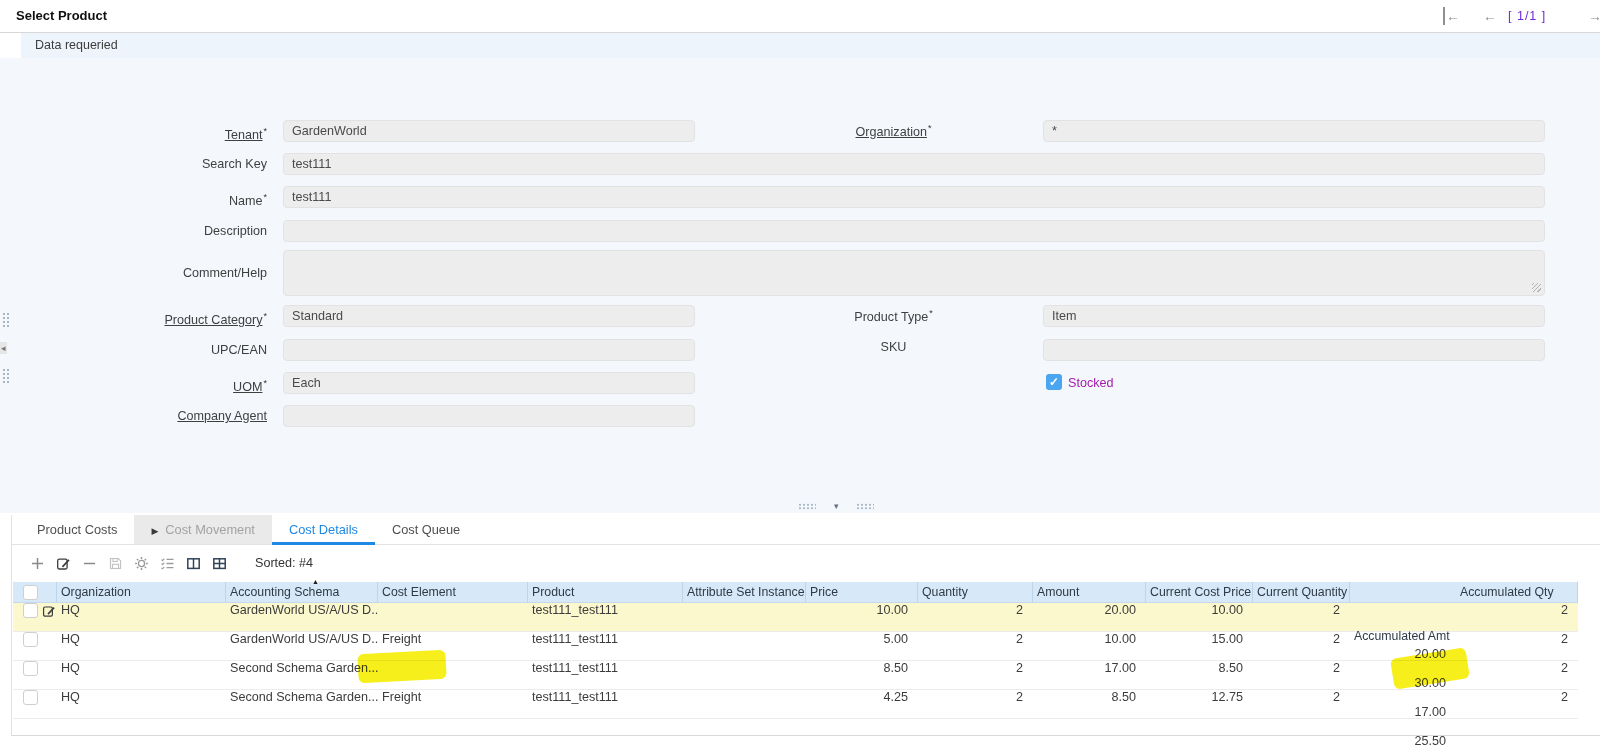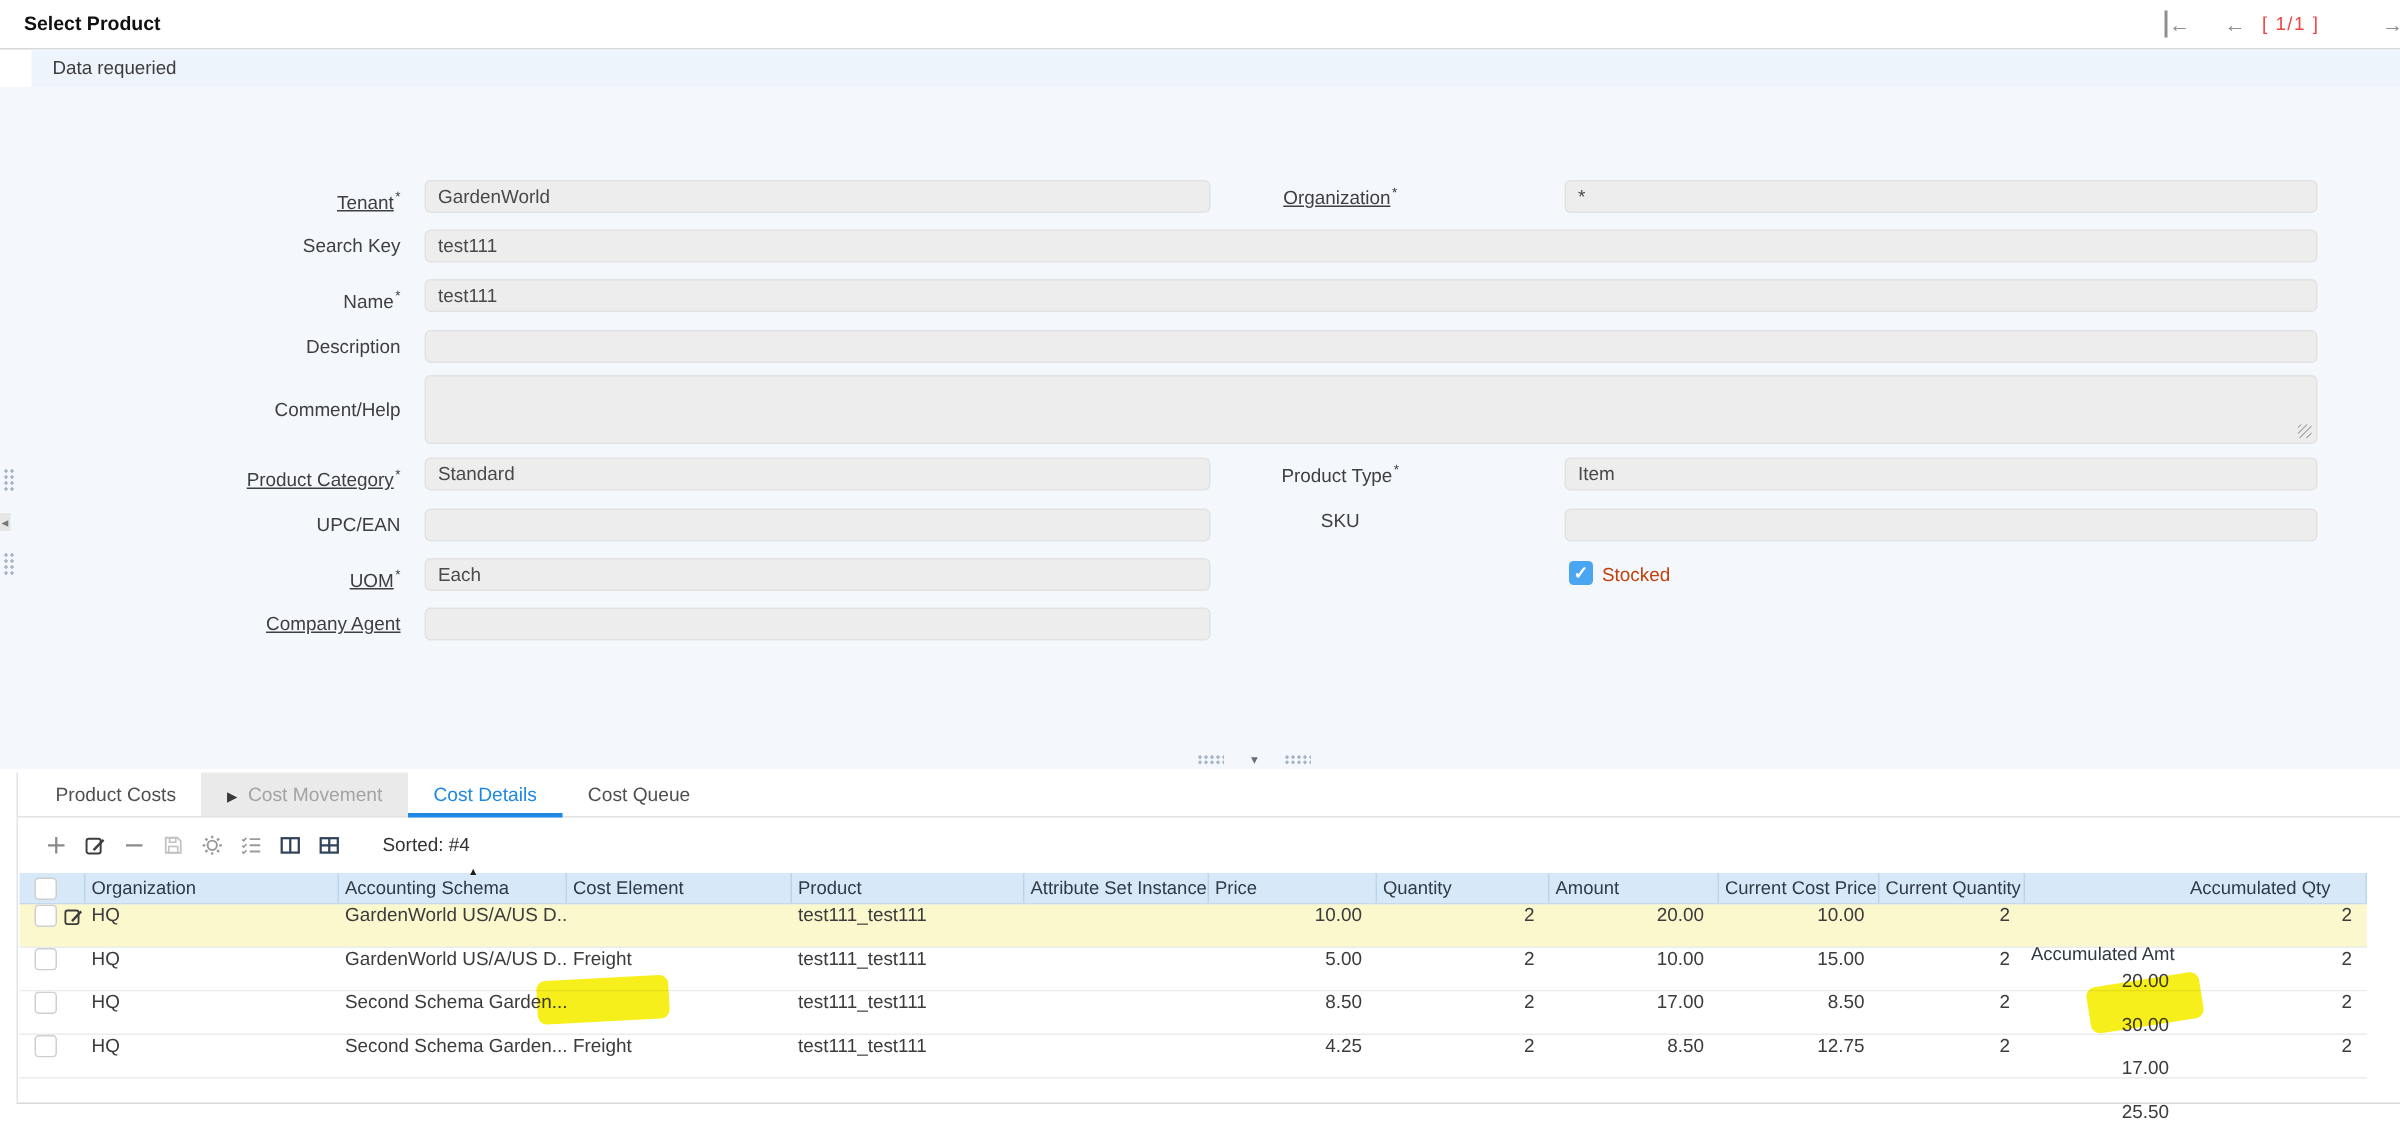--- a/index.html
+++ b/index.html
@@ -7,44 +7,44 @@
     width:1600px;height:752px;position:relative;overflow:hidden;
     font-family:"Liberation Sans",sans-serif;background:#ffffff;
     -webkit-font-smoothing:antialiased;
   }
   
   .titlebar{position:absolute;left:0;top:0;width:1600px;height:32px;background:#fff;border-bottom:1px solid #d8d8d8;}
   .win-title{position:absolute;left:16px;top:8px;font-size:13px;font-weight:bold;color:#101010;}
   .pg-ctrl{position:absolute;top:7px;font-size:14px;color:#8f8f8f;cursor:pointer;line-height:18px;}
   .pg-first{left:1443px;border-left:2px solid #8f8f8f;padding-left:1px;}
   .pg-prev{left:1483px;}
-  .pg-label{position:absolute;left:1508px;top:9px;font-size:12.5px;color:#ef4444;letter-spacing:1px;}
+  .pg-label{position:absolute;left:1508px;top:9px;font-size:12.5px;color:#6d28d9;letter-spacing:1px;}
   .pg-next{left:1588px;}
   
   .statusbar{position:absolute;left:0;top:33px;width:1600px;height:25px;background:#edf4fb;margin-left:21px;}
   .status-text{position:absolute;left:14px;top:5px;font-size:12.5px;color:#3c3c3c;}
   
   .form-area{position:absolute;left:0;top:58px;width:1600px;height:455px;background:#f4f8fd;}
   .lbl{position:absolute;width:275px;left:0;text-align:right;padding-right:8px;box-sizing:border-box;
        font-size:12.6px;color:#3f3f3f;line-height:22px;white-space:nowrap;}
   .lbl-r{position:absolute;width:275px;left:760px;text-align:center;padding-right:8px;box-sizing:border-box;
        font-size:12.6px;color:#3f3f3f;line-height:16px;white-space:nowrap;}
   .lbl u, .lbl-r u{text-decoration:underline;}
   .req{font-size:9px;vertical-align:super;color:#333;margin-left:1px;}
   .fld{position:absolute;height:22px;background:#ededed;border:1px solid #e2e2e2;border-radius:4px;
        box-sizing:border-box;font-size:12.6px;color:#4a4a4a;line-height:20px;padding:0 8px;overflow:hidden;white-space:nowrap;}
-  .fld.half{left:283px;width:524px;}
+  .fld.half{left:283px;width:412px;}
   .fld.full{left:283px;width:1262px;}
   .fld.rhalf{left:1043px;width:502px;}
   .ta{height:46px;}
   .ta::after{content:"";position:absolute;right:3px;bottom:3px;width:9px;height:9px;
        background:repeating-linear-gradient(-45deg,transparent 0 2px,#b3b3b3 2px 3px);}
   .chkbox{position:absolute;width:16px;height:16px;border-radius:3px;background:#4aa6f0;
        color:#fff;font-size:12px;font-weight:bold;text-align:center;line-height:16px;cursor:pointer;}
-  .chk-label{position:absolute;font-size:12.6px;color:#c2410c;}
+  .chk-label{position:absolute;font-size:12.6px;color:#a21caf;}
   
   .dots-v{position:absolute;width:8px;height:16px;
        background-image:radial-gradient(circle,#a9b6c4 1px,transparent 1.2px);background-size:4px 4px;cursor:row-resize;}
   .dots-h{position:absolute;width:18px;height:7px;
        background-image:radial-gradient(circle,#a9b6c4 1px,transparent 1.2px);background-size:4px 3.5px;cursor:row-resize;}
   .edge-arrow{position:absolute;left:0px;font-size:9px;color:#777;background:#e6e6e6;padding:1px 1px;cursor:pointer;line-height:10px;}
   .split-caret{position:absolute;font-size:9px;color:#667080;cursor:pointer;line-height:9px;}
   
   .detail{position:absolute;left:0;top:513px;width:1600px;height:239px;background:#fff;}
   .detail-left-border{position:absolute;left:11px;top:2px;height:220px;width:1px;background:#dfe4ea;}

